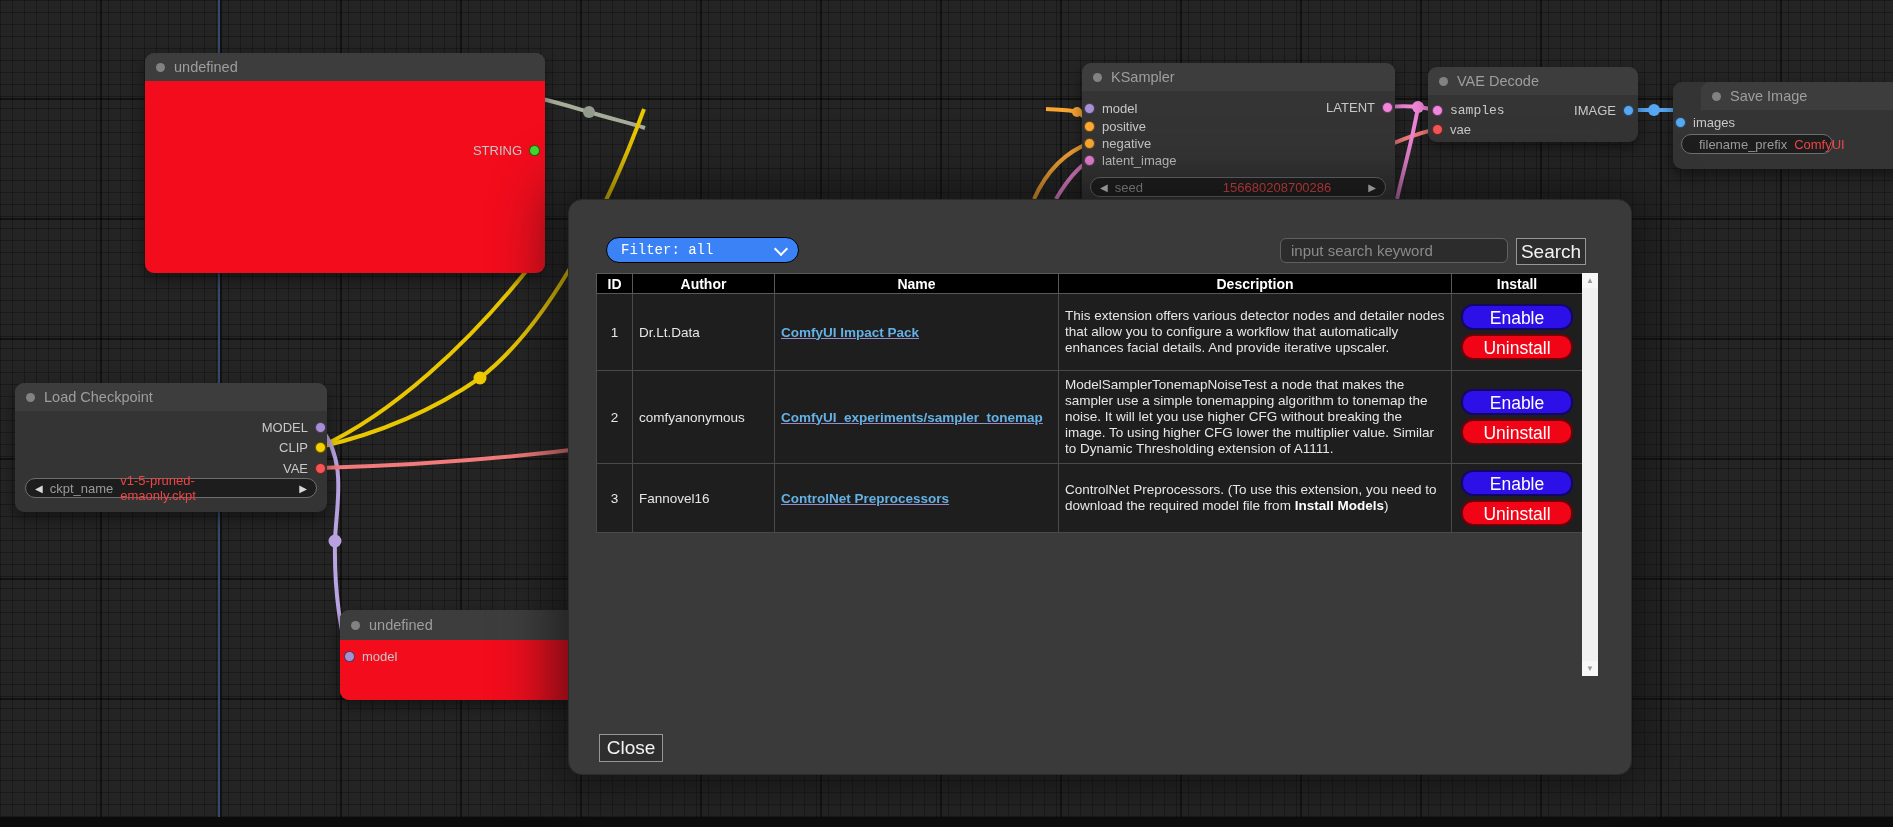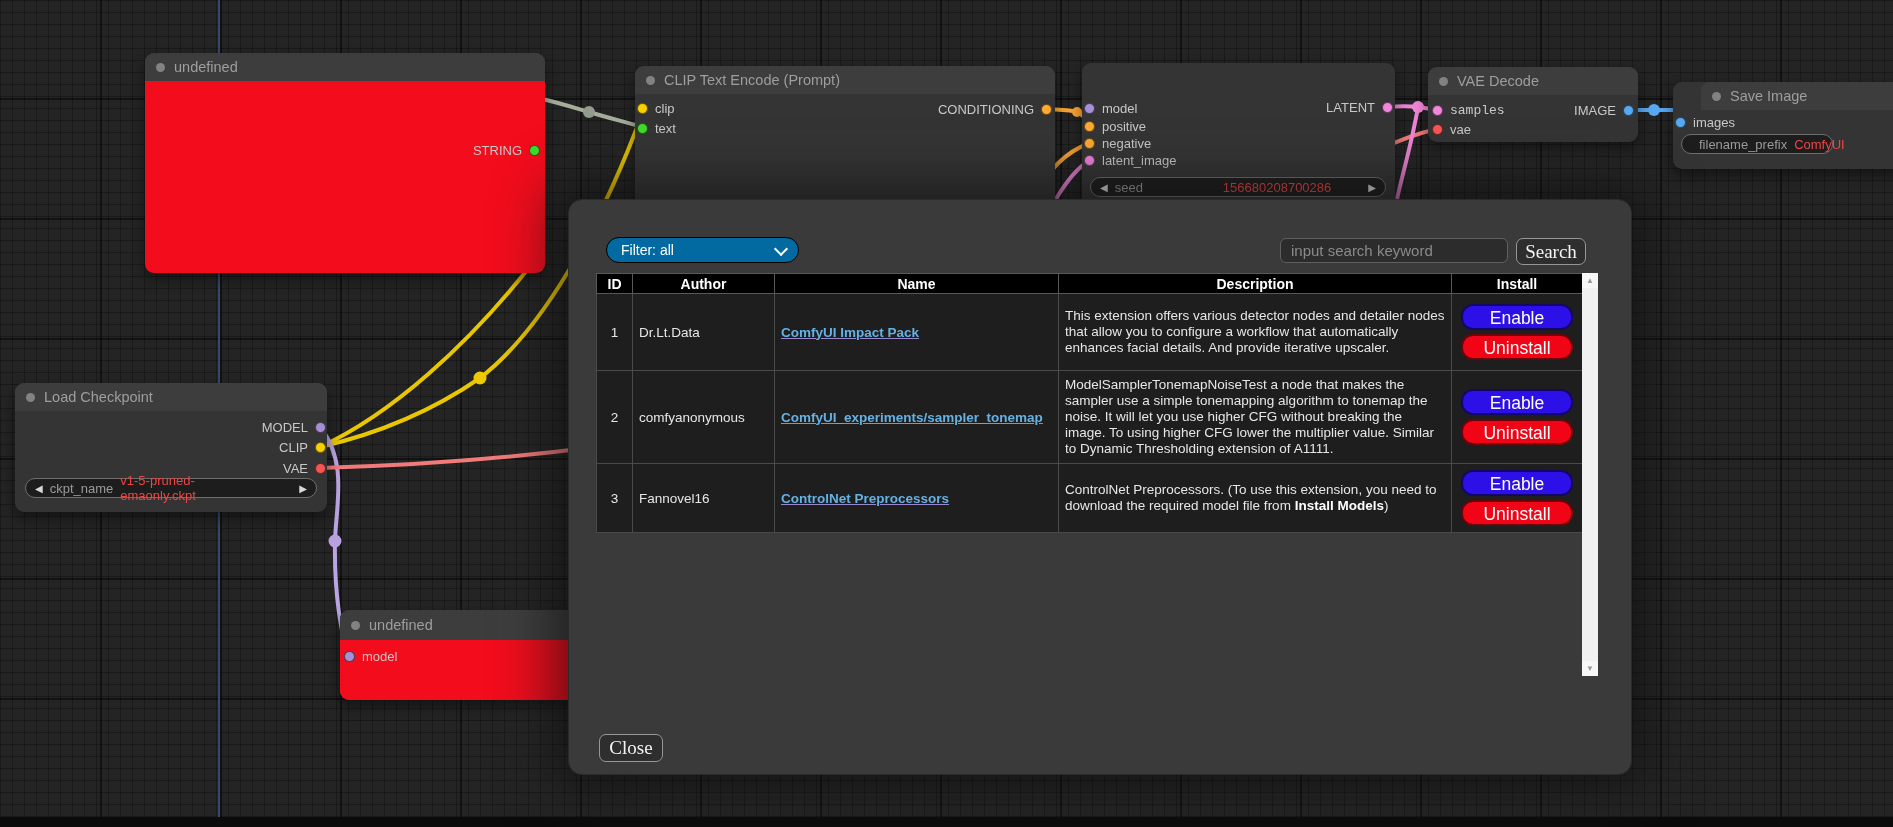--- a/index.html
+++ b/index.html
@@ -37,30 +37,30 @@
   .widget .arrow{color:#d8d8d8;font-size:10px;flex:0 0 auto;}
   .widget .wlabel{color:#9a9a9a;}
   .widget .wvalue{color:#ef4444;margin-left:auto;}
   .widget .sp{flex:0 0 auto;}
 
   
   .modal{position:absolute;left:568px;top:199px;width:1062px;height:574px;z-index:10;
     background:#3a3a3a;border-radius:14px;border:1px solid #2b2b2b;
     box-shadow:0 0 55px 18px rgba(0,0,0,.55), 0 0 90px 25px rgba(255,255,255,.05);}
   .filter-wrap{position:absolute;left:37px;top:37px;width:193px;height:26px;}
-  .filter-select{width:100%;height:100%;background:#0369a1;color:#fff;border:1px solid #000;border-radius:13px;
-    font-size:14px;padding:0 14px;appearance:none;-webkit-appearance:none;font-family:Liberation Sans, sans-serif;}
+  .filter-select{width:100%;height:100%;background:#3b82f6;color:#fff;border:1px solid #000;border-radius:13px;
+    font-size:14px;padding:0 14px;appearance:none;-webkit-appearance:none;font-family:Liberation Mono, monospace;}
   .chevron{position:absolute;right:13px;top:7px;width:8px;height:8px;border-right:2px solid #fff;
     border-bottom:2px solid #fff;transform:rotate(45deg);pointer-events:none;}
   .search-input{position:absolute;left:711px;top:38px;width:228px;height:25px;box-sizing:border-box;
     background:#2c2c2c;border:1px solid #606060;border-radius:6px;color:#ddd;font-size:15px;padding:0 10px;
     font-family:"Liberation Sans",sans-serif;}
   .search-input::placeholder{color:#8a8a8a;}
-  .btn-plain{background:#2e2e2e;border:1px solid #979797;border-radius:7px;color:#f2f2f2;
-    font-size:19px;font-family:Liberation Serif, serif;display:flex;align-items:center;justify-content:center;}
+  .btn-plain{background:#2e2e2e;border:1px solid #979797;border-radius:0;color:#f2f2f2;
+    font-size:19px;font-family:Liberation Sans, sans-serif;display:flex;align-items:center;justify-content:center;}
   .search-btn{position:absolute;left:947px;top:38px;width:70px;height:27px;}
   .close-btn{position:absolute;left:30px;top:534px;width:64px;height:28px;}
 
   .scrollbox{position:absolute;left:27px;top:73px;width:1002px;height:403px;}
   .ext-table{border-collapse:collapse;table-layout:fixed;width:986px;background:#1e1e1e;}
   .ext-table col.c-id{width:36px;} .ext-table col.c-author{width:142px;}
   .ext-table col.c-name{width:284px;} .ext-table col.c-desc{width:393px;} .ext-table col.c-install{width:131px;}
   .ext-table th{background:#000;color:#fff;font-size:14px;font-weight:bold;height:19px;
     border:1px solid #585858;padding:0 4px;}
   .ext-table td{border:1px solid #4a4a4a;color:#e6e6e6;font-size:13.5px;vertical-align:middle;padding:3px 6px;}
@@ -111,41 +111,26 @@
       <span class="title-dot"></span>
       <span class="node-title">undefined</span>
     </div>
     <div class="node-body red"></div>
     <div class="slot out" style="top:90px;right:5px;">
       <span class="pdot c-green"></span>
       <span>STRING</span>
     </div>
   </div>
 
-  <div class="node" style="left:635px;top:66px;width:420px;height:200px;">
-    <div class="node-header">
-      <span class="title-dot"></span>
-      <span class="node-title">CLIP Text Encode (Prompt)</span>
-    </div>
-    <div class="node-body"></div>
-    <div class="slot" style="top:35px;left:2px;">
-      <span class="pdot c-yellow"></span>
-      <span>clip</span>
-    </div>
-    <div class="slot" style="top:55px;left:2px;">
-      <span class="pdot c-green"></span>
-      <span>text</span>
-    </div>
-    <div class="slot out" style="top:36px;right:3px;">
-      <span class="pdot c-orange"></span>
-      <span>CONDITIONING</span>
-    </div>
-  </div>
 
   <div class="node" style="left:1082px;top:63px;width:313px;height:150px;">
+    <div class="node-header">
+      <span class="title-dot"></span>
+      <span class="node-title">KSampler</span>
+    </div>
     <div class="node-body"></div>
     <div class="slot" style="top:38px;left:2px;">
       <span class="pdot c-purple"></span>
       <span>model</span>
     </div>
     <div class="slot" style="top:56px;left:2px;">
       <span class="pdot c-orange"></span>
       <span>positive</span>
     </div>
     <div class="slot" style="top:73px;left:2px;">

